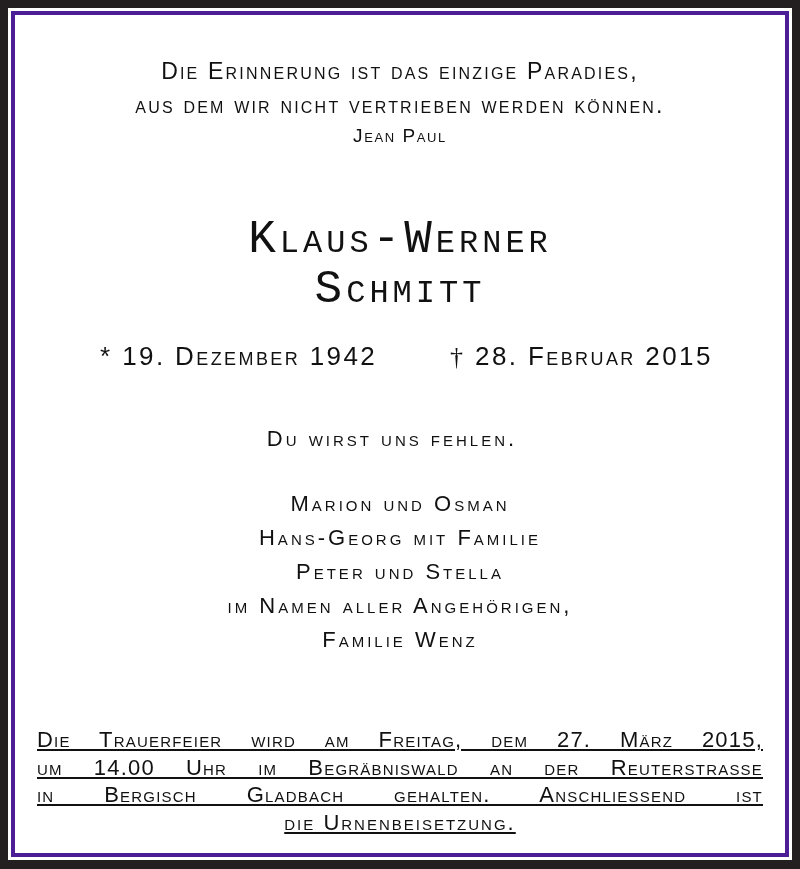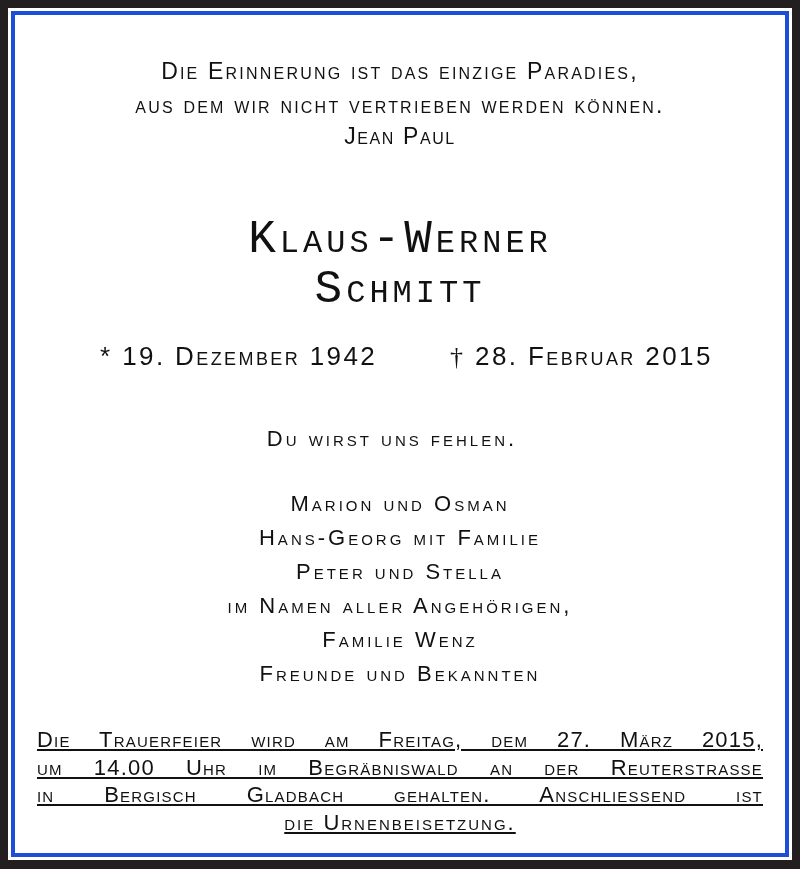--- a/index.html
+++ b/index.html
@@ -8,37 +8,37 @@
       position: relative; overflow: hidden;
       font-family: "Liberation Sans", "DejaVu Sans", sans-serif;
       color: #111;
     }
     .gap {
       position: absolute; left: 8px; top: 8px; right: 8px; bottom: 9px;
       background: #ffffff;
     }
     .inner-line {
       position: absolute; left: 3px; top: 3px; right: 3px; bottom: 3px;
-      background: #1d4ed8;
+      background: #4c1d95;
     }
     .panel {
       position: absolute; left: 4px; top: 4px; right: 4px; bottom: 4px;
       background: #ffffff;
     }
     .content {
       position: absolute; left: 0; top: 0; right: 0; bottom: 0;
       font-variant: small-caps;
       text-align: center;
     }
     .quote { position: absolute; left: 0; right: 0; top: 39px; }
     .quote .line {
       font-size: 23px; letter-spacing: 2.2px; line-height: 34px; white-space: nowrap;
     }
     .quote .author {
-      font-size: 23px; letter-spacing: 1.6px; line-height: 28px;
+      font-size: 19px; letter-spacing: 1.6px; line-height: 28px;
     }
     .name {
       position: absolute; left: 0; right: 0; top: 200px;
       font-family: Liberation Mono, monospace;
       font-size: 46px; letter-spacing: 4px; line-height: 50px;
     }
     .dates {
       position: absolute; left: 40px; right: 40px; top: 321px;
       font-size: 26px; letter-spacing: 2.4px; line-height: 40px;
       white-space: nowrap;
@@ -94,21 +94,20 @@
         </div>
 
         <div class="farewell">Du wirst uns fehlen.</div>
 
         <div class="mourners">
           <div>Marion und Osman</div>
           <div>Hans-Georg mit Familie</div>
           <div>Peter und Stella</div>
           <div>im Namen aller Angehörigen,</div>
           <div>Familie Wenz</div>
-          <div>Freunde und Bekannten</div>
         </div>
 
         <div class="service">
           <span class="jline">Die Trauerfeier wird am Freitag, dem 27. März 2015,</span>
           <span class="jline">um 14.00 Uhr im Begräbniswald an der Reuterstrasse</span>
           <span class="jline">in Bergisch Gladbach gehalten. Anschliessend ist</span>
           <span class="cline">die Urnenbeisetzung.</span>
         </div>
 
       </div>

